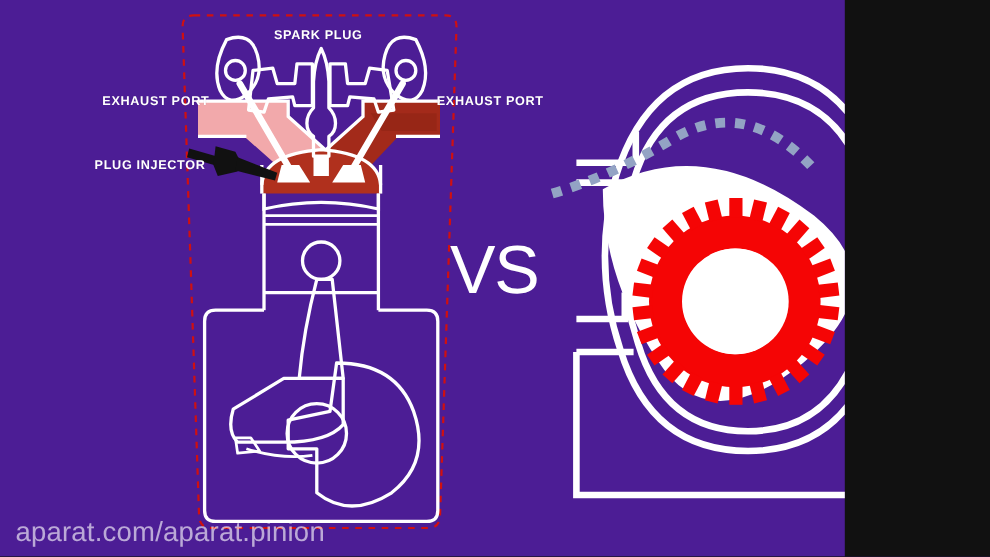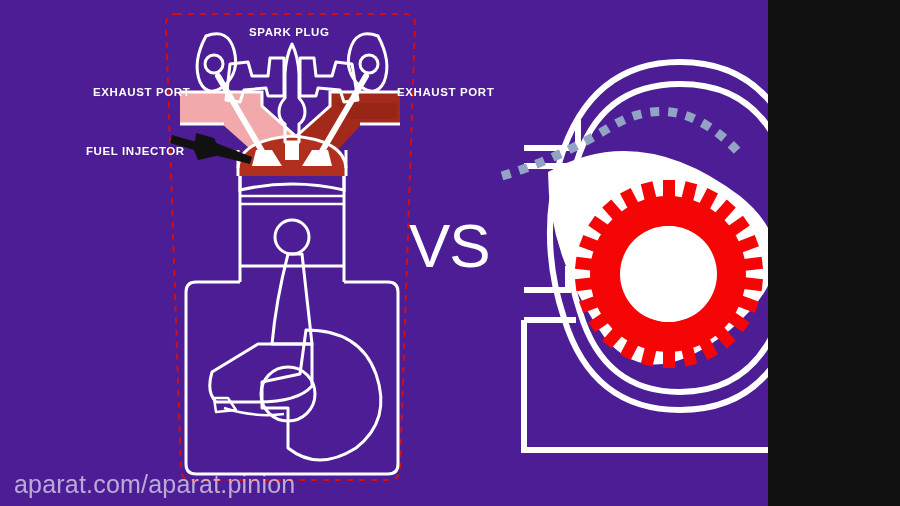--- a/index.html
+++ b/index.html
@@ -177,19 +177,19 @@
 
     <path d="M502 176 Q556 160 612 126 Q680 86 742 156" fill="none" stroke="#93a3c4" stroke-width="9" stroke-dasharray="9 9" stroke-linecap="butt"></path>
   </svg>
 
   <div class="lbl" id="lbl-spark">SPARK PLUG</div>
 
   <div class="lbl" id="lbl-intake">EXHAUST PORT</div>
 
   <div class="lbl" id="lbl-exhaust">EXHAUST PORT</div>
 
-  <div class="lbl" id="lbl-injector">FUEL INJECTOR</div>
+  <div class="lbl" id="lbl-injector">PLUG INJECTOR</div>
 
   <div id="vs">VS</div>
 
   <div id="watermark">aparat.com/aparat.pinion</div>
 
 </div>
 
 </body></html>

